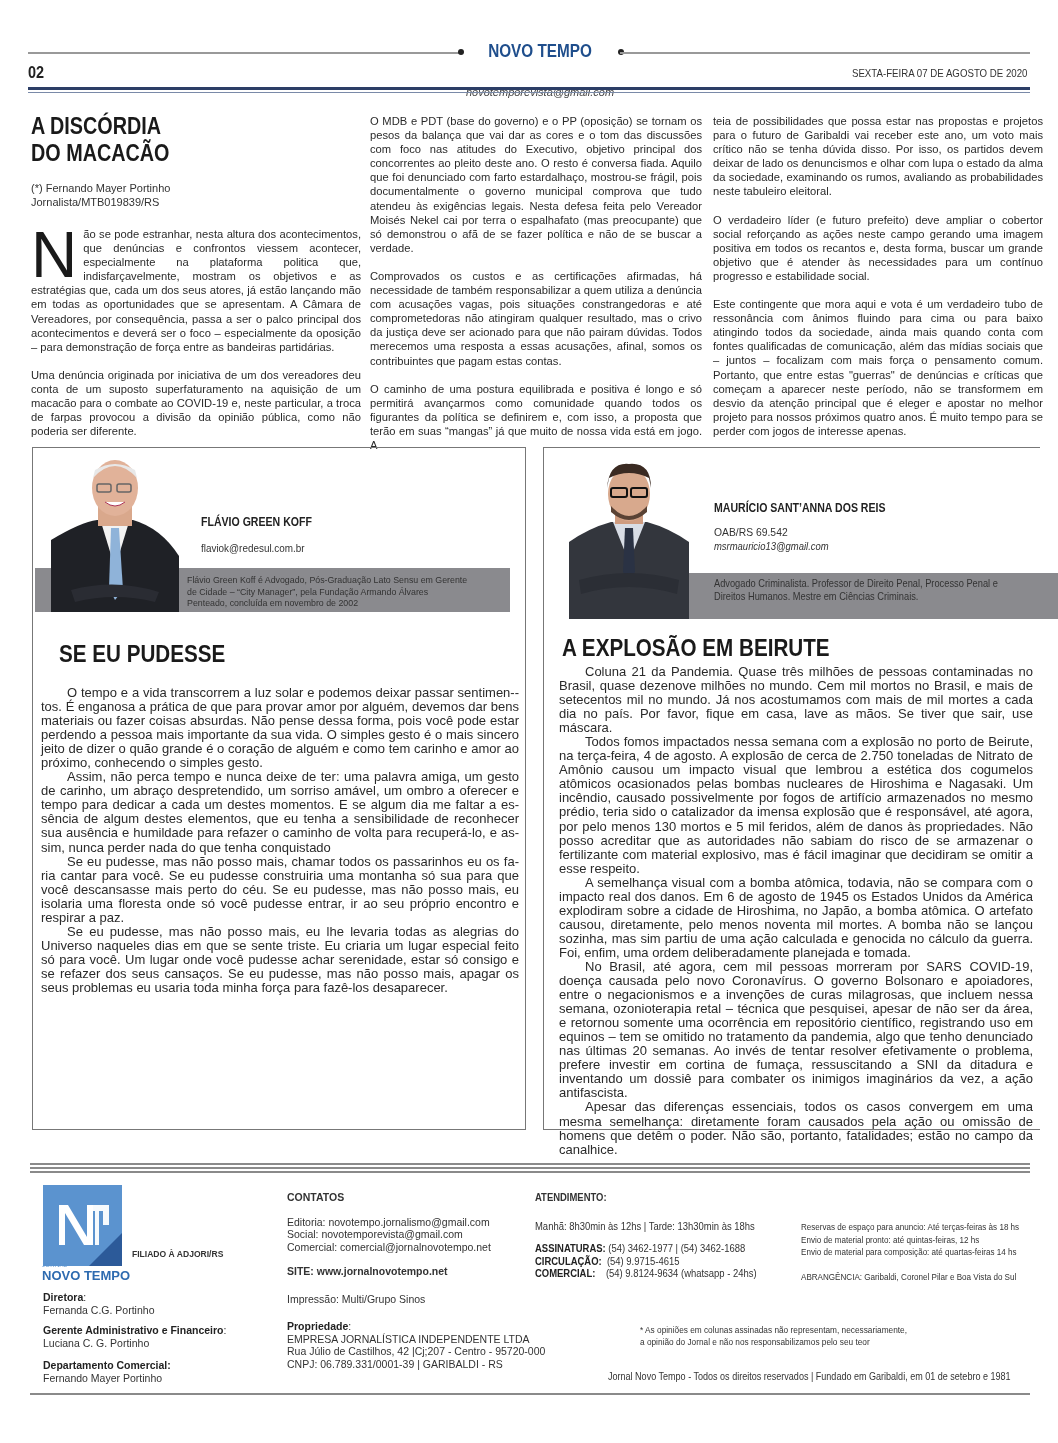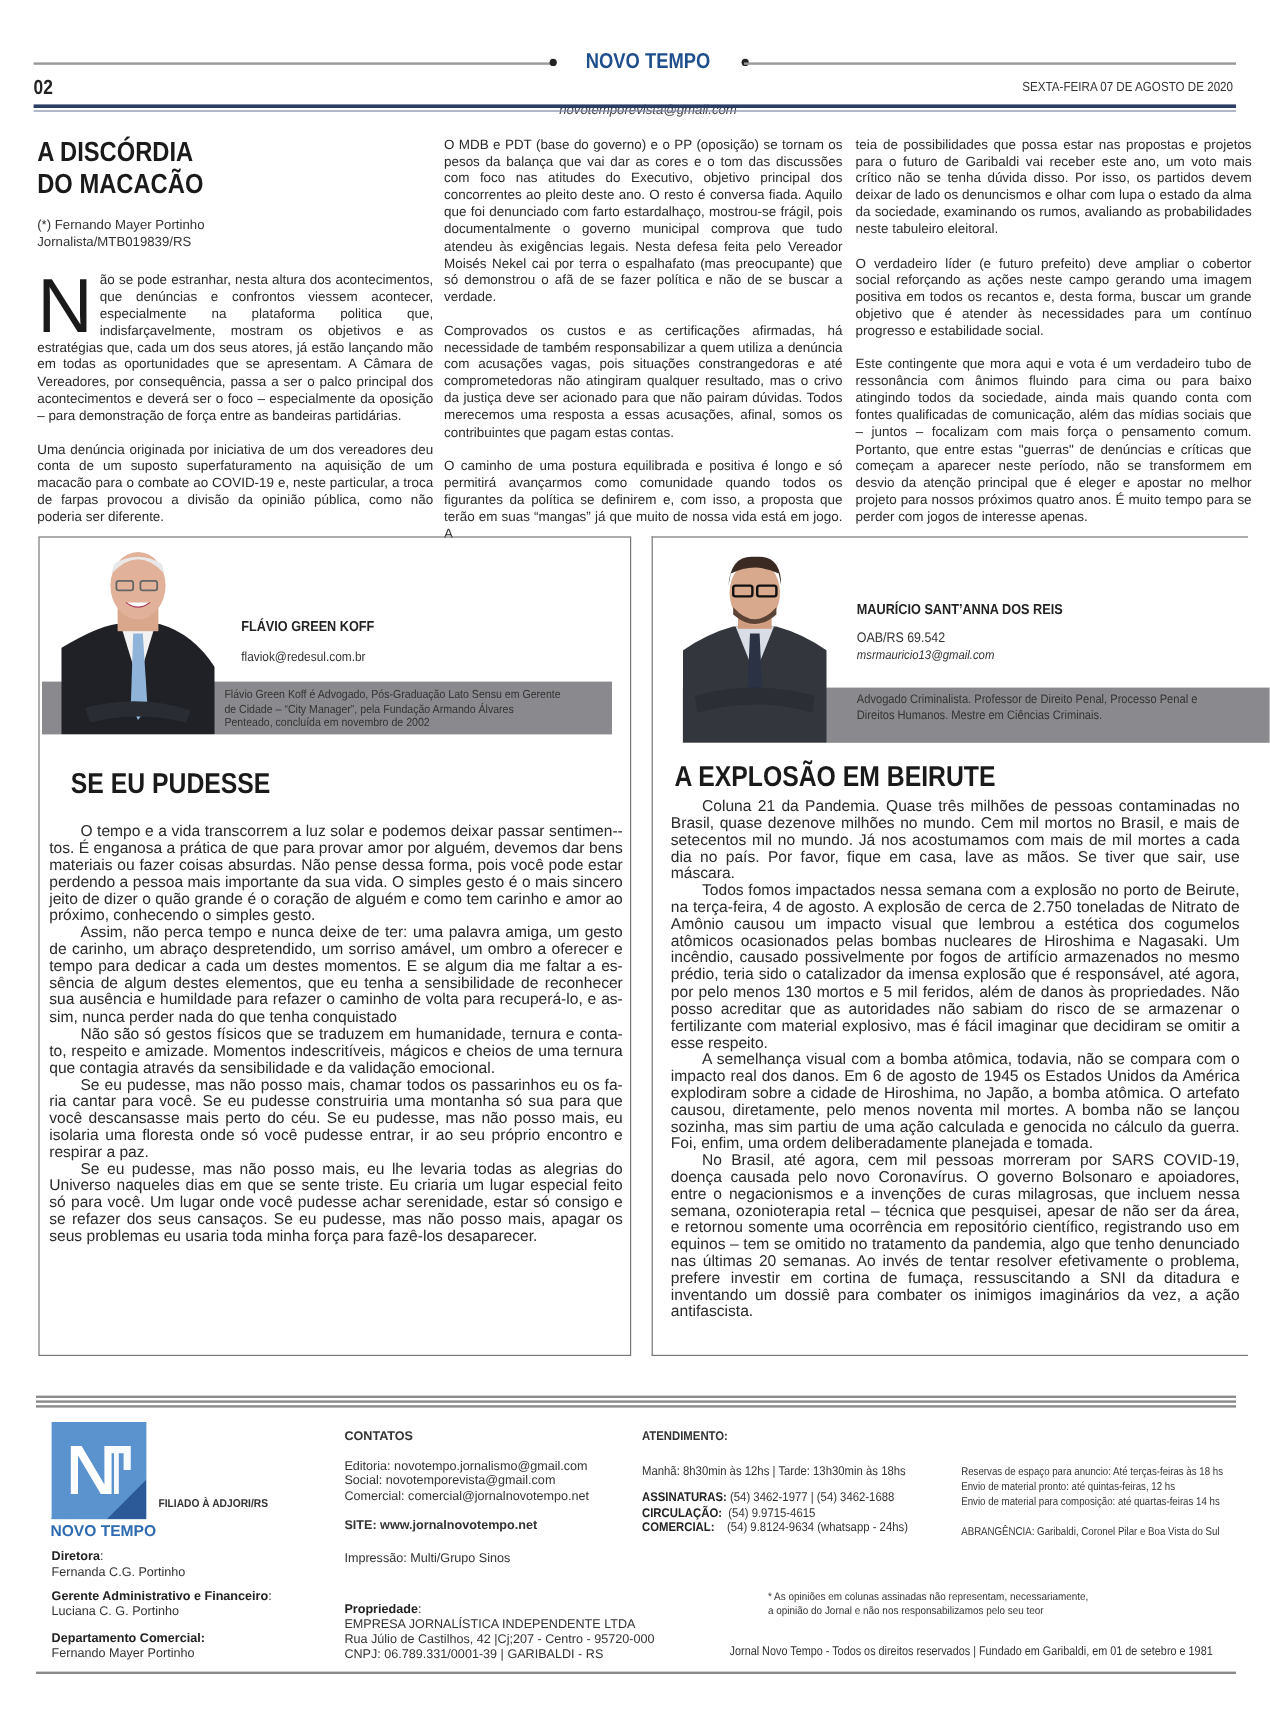--- a/index.html
+++ b/index.html
@@ -112,21 +112,20 @@
       <path d="M54 42 Q64 50 74 42" fill="#fff" stroke="#a35" stroke-width="1"></path>
       <path d="M20 130 Q64 118 108 132 L104 142 Q64 132 24 142 Z" fill="#2a2c33"></path>
     </svg>
   </div>
   <div class="author-name" style="left:168px; top:67px;">FLÁVIO GREEN KOFF</div>
   <div class="author-mail" style="left:168px; top:94px;">flaviok@redesul.com.br</div>
   <div class="col-title" style="left:26px; top:192px;">SE EU PUDESSE</div>
   <div class="col-body" style="left:8px; top:238px; width:478px;">
     <p>O tempo e a vida transcorrem a luz solar e podemos deixar passar sentimen--tos. É enganosa a prática de que para provar amor por alguém, devemos dar bens materiais ou fazer coisas absurdas. Não pense dessa forma, pois você pode estar perdendo a pessoa mais importante da sua vida. O simples gesto é o mais sincero jeito de dizer o quão grande é o coração de alguém e como tem carinho e amor ao próximo, conhecendo o simples gesto.</p>
     <p>Assim, não perca tempo e nunca deixe de ter: uma palavra amiga, um gesto de carinho, um abraço despretendido, um sorriso amável, um ombro a oferecer e tempo para dedicar a cada um destes momentos. E se algum dia me faltar a es-sência de algum destes elementos, que eu tenha a sensibilidade de reconhecer sua ausência e humildade para refazer o caminho de volta para recuperá-lo, e as-sim, nunca perder nada do que tenha conquistado</p>
-    <p>Não são só gestos físicos que se traduzem em humanidade, ternura e conta-to, respeito e amizade. Momentos indescritíveis, mágicos e cheios de uma ternura que contagia através da sensibilidade e da validação emocional.</p>
     <p>Se eu pudesse, mas não posso mais, chamar todos os passarinhos eu os fa-ria cantar para você. Se eu pudesse construiria uma montanha só sua para que você descansasse mais perto do céu. Se eu pudesse, mas não posso mais, eu isolaria uma floresta onde só você pudesse entrar, ir ao seu próprio encontro e respirar a paz.</p>
     <p>Se eu pudesse, mas não posso mais, eu lhe levaria todas as alegrias do Universo naqueles dias em que se sente triste. Eu criaria um lugar especial feito só para você. Um lugar onde você pudesse achar serenidade, estar só consigo e se refazer dos seus cansaços. Se eu pudesse, mas não posso mais, apagar os seus problemas eu usaria toda minha força para fazê-los desaparecer.</p>
   </div>
 </div>
 
 <div class="box r">
   <div class="bio-band" style="left:25px; top:125px; width:508px; height:46px;">
     <div style="position:absolute; left:145px; top:5px; width:325px; transform:scaleX(0.9); transform-origin:left; font-size:10.3px; line-height:12.5px;">Advogado Criminalista. Professor de Direito Penal, Processo Penal e Direitos Humanos. Mestre em Ciências Criminais.</div>
   </div>
   <div class="photo" style="left:25px; top:14px; width:120px; height:157px; background:transparent;">
@@ -145,20 +144,21 @@
   </div>
   <div class="author-name" style="left:170px; top:53px;">MAURÍCIO SANT’ANNA DOS REIS</div>
   <div class="author-mail" style="left:170px; top:78px; font-size:11.5px;">OAB/RS 69.542</div>
   <div class="author-mail" style="left:170px; top:92px; font-style:italic; font-size:10.5px;">msrmauricio13@gmail.com</div>
   <div class="col-title" style="left:18px; top:186px;">A EXPLOSÃO EM BEIRUTE</div>
   <div class="col-body" style="left:15px; top:217px; width:474px;">
     <p>Coluna 21 da Pandemia. Quase três milhões de pessoas contaminadas no Brasil, quase dezenove milhões no mundo. Cem mil mortos no Brasil, e mais de setecentos mil no mundo. Já nos acostumamos com mais de mil mortes a cada dia no país. Por favor, fique em casa, lave as mãos. Se tiver que sair, use máscara.</p>
     <p>Todos fomos impactados nessa semana com a explosão no porto de Beirute, na terça-feira, 4 de agosto. A explosão de cerca de 2.750 toneladas de Nitrato de Amônio causou um impacto visual que lembrou a estética dos cogumelos atômicos ocasionados pelas bombas nucleares de Hiroshima e Nagasaki. Um incêndio, causado possivelmente por fogos de artifício armazenados no mesmo prédio, teria sido o catalizador da imensa explosão que é responsável, até agora, por pelo menos 130 mortos e 5 mil feridos, além de danos às propriedades. Não posso acreditar que as autoridades não sabiam do risco de se armazenar o fertilizante com material explosivo, mas é fácil imaginar que decidiram se omitir a esse respeito.</p>
     <p>A semelhança visual com a bomba atômica, todavia, não se compara com o impacto real dos danos. Em 6 de agosto de 1945 os Estados Unidos da América explodiram sobre a cidade de Hiroshima, no Japão, a bomba atômica. O artefato causou, diretamente, pelo menos noventa mil mortes. A bomba não se lançou sozinha, mas sim partiu de uma ação calculada e genocida no cálculo da guerra. Foi, enfim, uma ordem deliberadamente planejada e tomada.</p>
     <p>No Brasil, até agora, cem mil pessoas morreram por SARS COVID-19, doença causada pelo novo Coronavírus. O governo Bolsonaro e apoiadores, entre o negacionismos e a invenções de curas milagrosas, que incluem nessa semana, ozonioterapia retal – técnica que pesquisei, apesar de não ser da área, e retornou somente uma ocorrência em repositório científico, registrando uso em equinos – tem se omitido no tratamento da pandemia, algo que tenho denunciado nas últimas 20 semanas. Ao invés de tentar resolver efetivamente o problema, prefere investir em cortina de fumaça, ressuscitando a SNI da ditadura e inventando um dossiê para combater os inimigos imaginários da vez, a ação antifascista.</p>
+    <p>Apesar das diferenças essenciais, todos os casos convergem em uma mesma semelhança: diretamente foram causados pela ação ou omissão de homens que detêm o poder. Não são, portanto, fatalidades; estão no campo da canalhice.</p>
   </div>
 </div>
 
 <div>
   <div class="ft-rule" style="top:1163px;"></div>
   <div class="ft-rule" style="top:1167px;"></div>
   <div class="ft-rule" style="top:1171px;"></div>
 
   <div class="logo-box">
     <svg width="79" height="81" viewBox="0 0 79 81">
@@ -184,21 +184,21 @@
     <div>Fernando Mayer Portinho</div>
   </div>
 
   <div class="ft-text" style="left:287px; top:1191px;">
     <div style="font-weight:bold; margin-bottom:12px;">CONTATOS</div>
     <div>Editoria: novotempo.jornalismo@gmail.com</div>
     <div>Social: novotemporevista@gmail.com</div>
     <div>Comercial: comercial@jornalnovotempo.net</div>
     <div style="font-weight:bold; margin-top:12px;">SITE: www.jornalnovotempo.net</div>
     <div style="margin-top:15px;">Impressão: Multi/Grupo Sinos</div>
-    <div style="margin-top:30px;"><b>Propriedade</b>:</div>
+    <div style="margin-top:15px;"><b>Propriedade</b>:</div>
     <div>EMPRESA JORNALÍSTICA INDEPENDENTE LTDA</div>
     <div>Rua Júlio de Castilhos, 42 |Cj;207 - Centro - 95720-000</div>
     <div>CNPJ: 06.789.331/0001-39 | GARIBALDI - RS</div>
   </div>
 
   <div class="ft-text ft-cond" style="left:535px; top:1191px;">
     <div style="font-weight:bold; margin-bottom:16px;">ATENDIMENTO:</div>
     <div style="margin-bottom:10px;">Manhã: 8h30min às 12hs | Tarde: 13h30min às 18hs</div>
     <div><b>ASSINATURAS:</b> <span>(54) 3462-1977 | (54) 3462-1688</span></div>
     <div><b>CIRCULAÇÃO:</b>&nbsp;&nbsp;<span>(54) 9.9715-4615</span></div>

